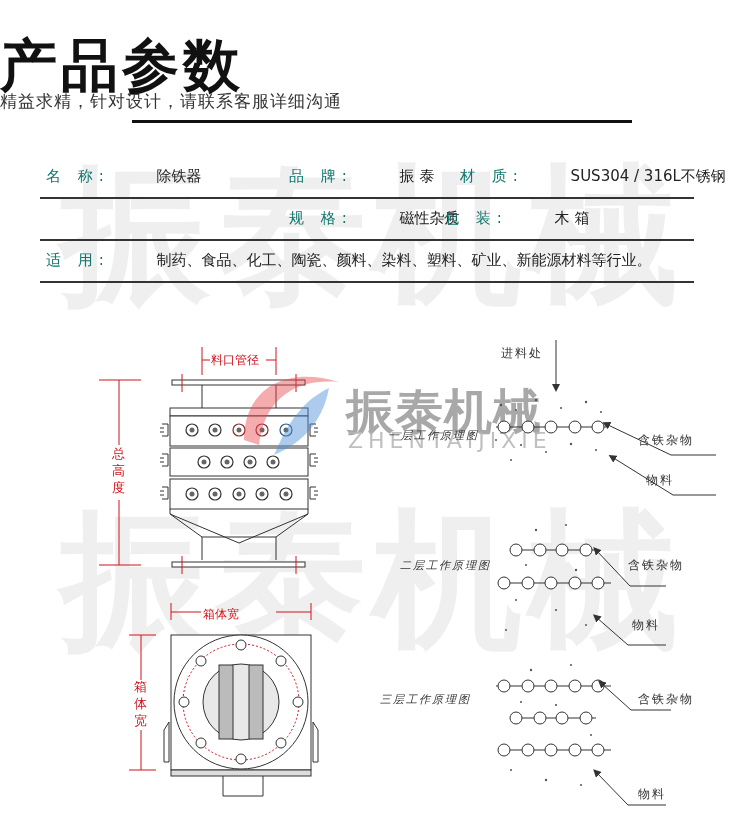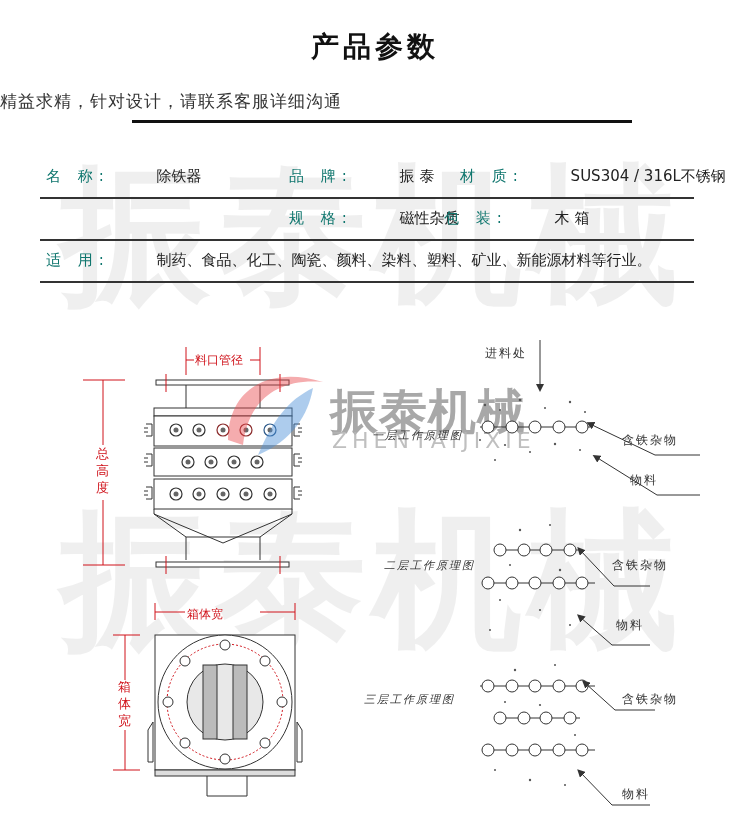--- a/index.html
+++ b/index.html
@@ -2,31 +2,31 @@
 <html><head>
 <meta charset="utf-8">
 <style>
   html, body { margin:0; padding:0; background:#ffffff; }
   body { width:750px; height:829px; position:relative; overflow:hidden;
          font-family:"DejaVu Sans", "Liberation Sans", sans-serif; color:#222; }
   .wm { position:absolute; color:#000; opacity:0.06; font-weight:bold;
         letter-spacing:6px; white-space:nowrap; pointer-events:none; }
   .wm-top { left:60px; top:160px; font-size:150px; line-height:150px; }
   .wm-bottom { left:60px; top:505px; font-size:150px; line-height:150px; }
-  .title { position:absolute; left:0; right:0; top:28px; text-align:center;
-           font-size:28px; font-weight:bold; letter-spacing:4px; color:#111; }
+  .title { position:absolute; left:0; right:0; top:28px; 
+           font-size:57px; font-weight:bold; letter-spacing:4px; color:#111; }
   .subtitle { position:absolute; left:0; right:0; top:90px; text-align:left;
               font-size:17px; color:#333; letter-spacing:1px; }
   .title-rule { position:absolute; left:132px; width:500px; top:120px; height:3px; background:#111; }
   .spec-table { position:absolute; left:40px; width:654px; top:157px; }
   .spec-row { position:relative; height:40px; border-bottom:2px solid #333; font-size:15px; }
   .spec-row .cell { position:absolute; top:10px; white-space:nowrap; }
   .lbl { letter-spacing:6px; color:#0f766e; }
   .val { color:#222;margin-left:42px; }
-  .drawing { position:absolute; left:0; top:330px; width:620px; height:499px; }
+  .drawing { position:absolute; left:16px; top:330px; width:620px; height:499px; }
   .dim-label { position:absolute; color:#d0131b; font-size:12px; white-space:nowrap; }
   .dim-vlabel { position:absolute; color:#d0131b; font-size:13px; width:14px; line-height:17px; text-align:left; }
   .logo-text { position:absolute; left:330px; top:380px; font-size:48px; font-weight:bold;
                color:#9a9a9a; letter-spacing:1px; opacity:0.85; }
   .logo-pinyin { position:absolute; left:332px; top:428px; font-size:22px; color:#b5b5b5;
                  letter-spacing:5px; opacity:0.85; }
   .diag-label { position:absolute; font-size:11px; color:#333; letter-spacing:2px; white-space:nowrap; font-family:"DejaVu Serif", serif;font-style:italic; }
   .annot { position:absolute; font-size:12px; color:#333; letter-spacing:2px; white-space:nowrap; font-family:"DejaVu Serif", serif; }
 </style>
 </head>

